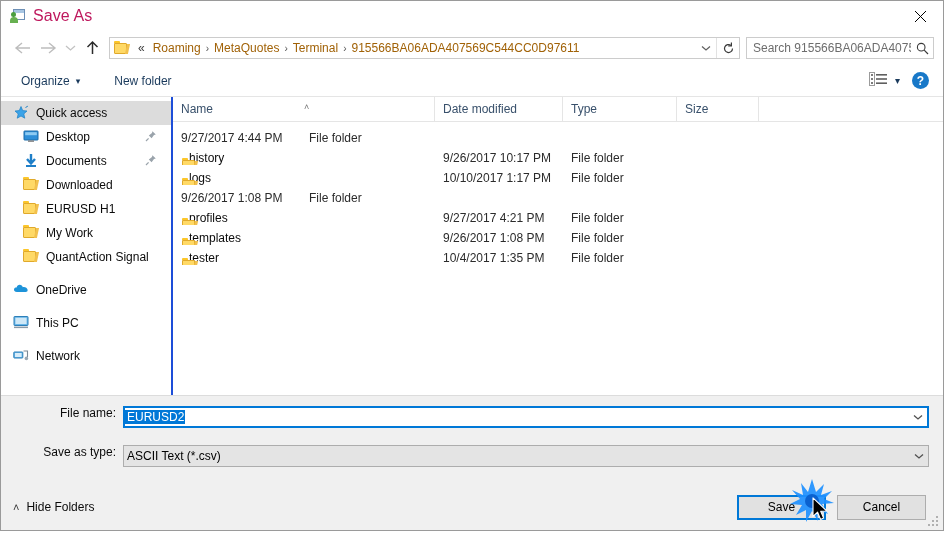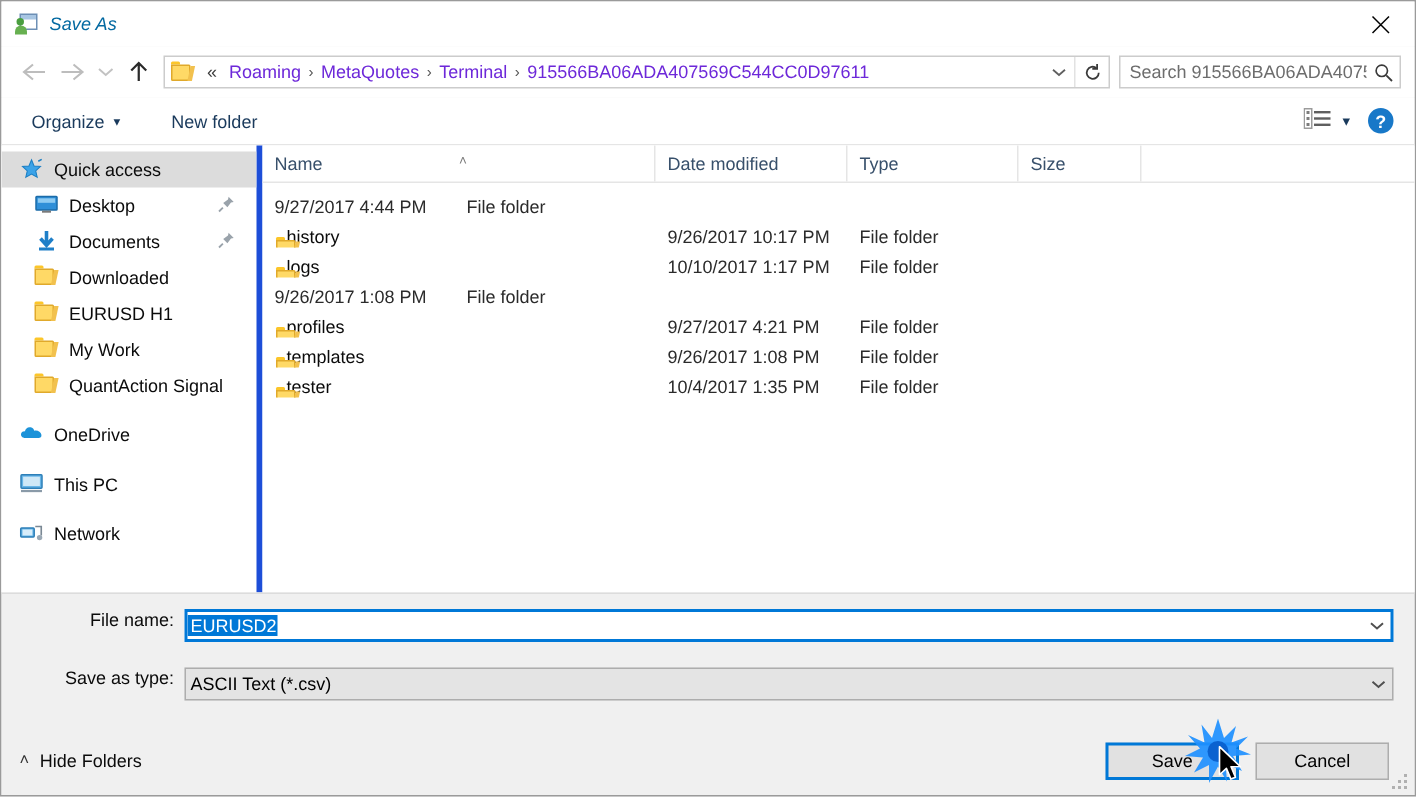--- a/index.html
+++ b/index.html
@@ -59,24 +59,23 @@
     width: 5px; height: 5px; border-radius: 50%;
     background: #4a9e3f;
   }
   .title-icon .person-body {
     position: absolute; left: 0px; top: 9px;
     width: 8px; height: 6px;
     border-radius: 4px 4px 0 0;
     background: #67b050;
   }
   .title-text {
-    font-size: 12px;
-    color: #0369a1;
+    font-size: 16px;
+    color: #be185d;
     letter-spacing: 0.1px;
-    font-style: italic;
   }
   .close-btn {
     position: absolute;
     right: 0; top: 0;
     width: 46px; height: 30px;
     display: flex; align-items: center; justify-content: center;
   }
   .close-btn svg { display: block; }
 
   
@@ -121,21 +120,21 @@
     min-width: 0;
     overflow: hidden;
     white-space: nowrap;
   }
   .crumb-overflow {
     color: #3b3b3b;
     font-size: 12px;
     padding: 0 4px;
   }
   .crumb {
-    color: #6d28d9;
+    color: #a16207;
     font-size: 12px;
     padding: 1px 4px;
   }
   .crumb-sep {
     color: #555555;
     font-size: 10px;
     padding: 0 1px;
   }
   .addr-dropdown {
     width: 20px; height: 20px;
@@ -213,21 +212,21 @@
     flex: 1 1 auto;
     display: flex;
     min-height: 0;
     background: #ffffff;
   }
 
   .sidebar {
     width: 170px;
     flex: 0 0 auto;
     background: #ffffff;
-    border-right: 4px solid #1d4ed8;
+    border-right: 2px solid #1d4ed8;
     padding-top: 4px;
     overflow: hidden;
   }
   .side-item {
     height: 24px;
     display: flex;
     align-items: center;
     font-size: 12px;
     color: #0b0b0b;
     padding-left: 22px;

